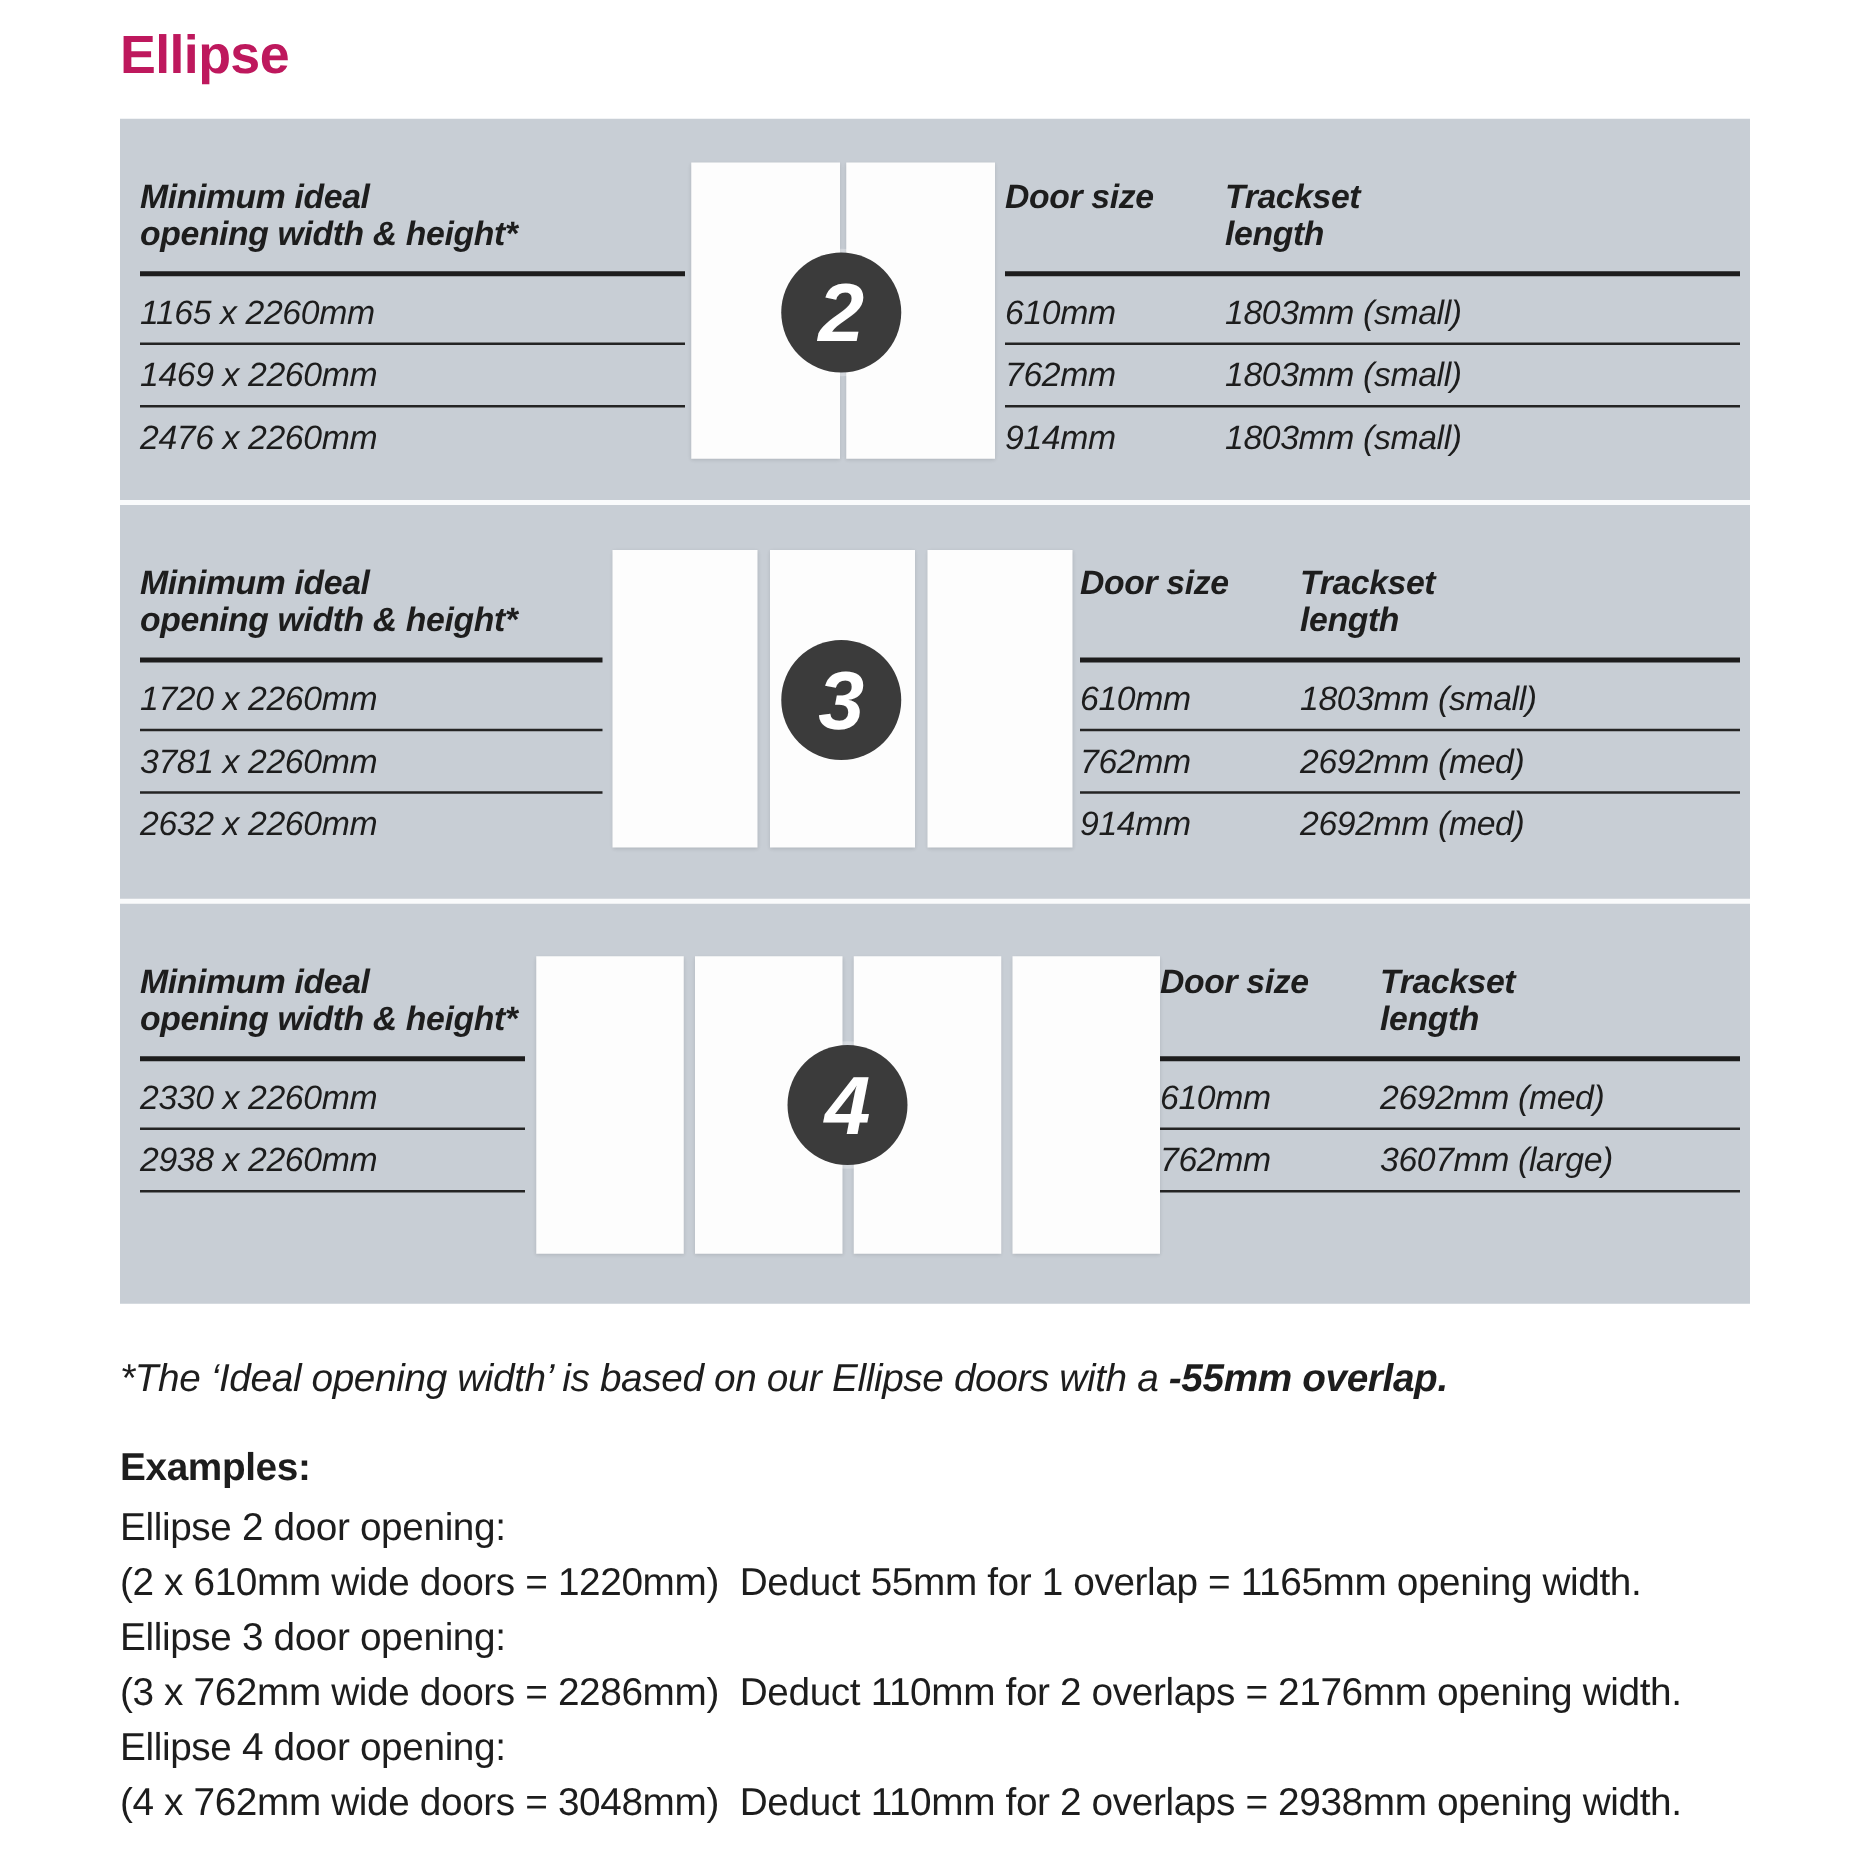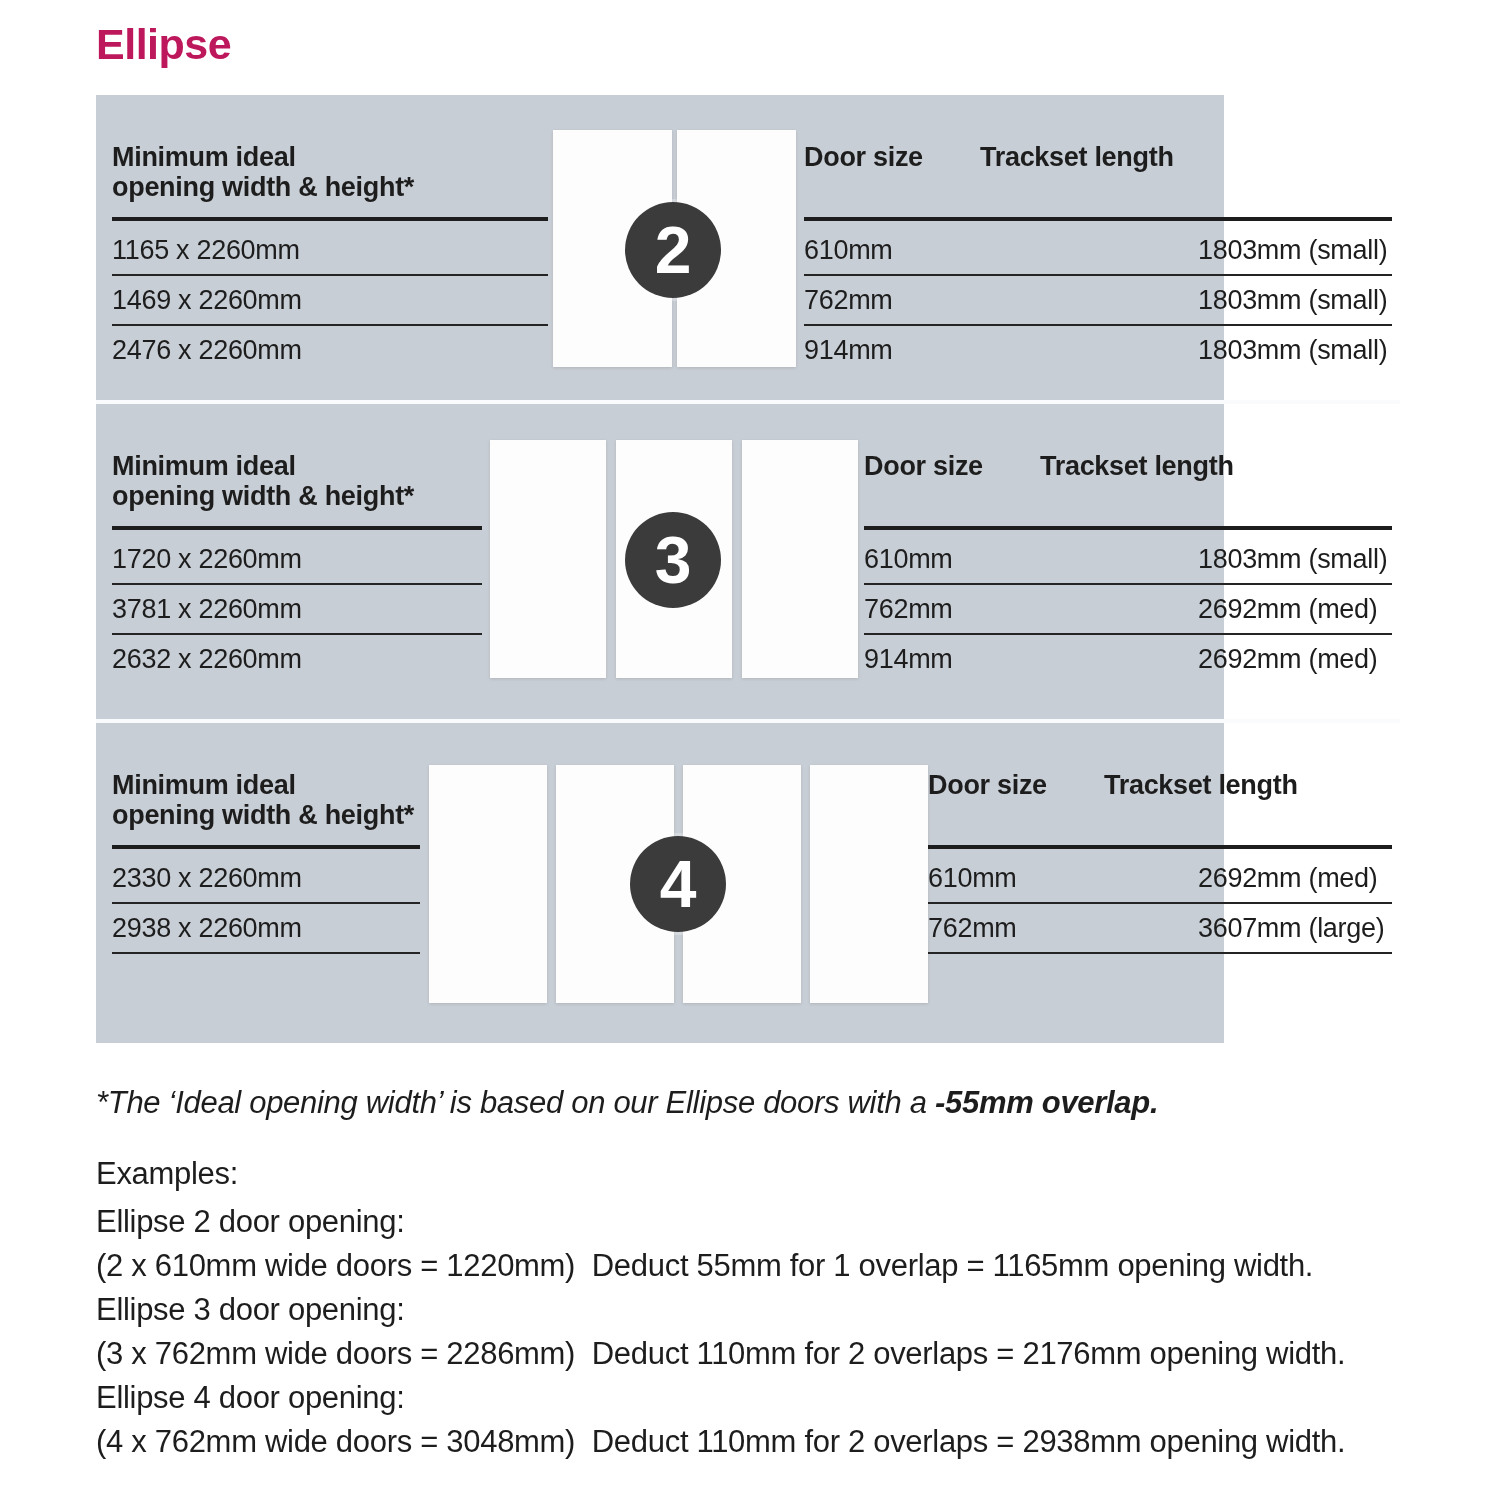--- a/index.html
+++ b/index.html
@@ -4,21 +4,21 @@
 <style>
   html,body { margin:0; padding:0; background:#ffffff; }
   .page {
     position:relative; width:1500px; height:1500px; background:#ffffff;
     font-family:"Liberation Sans", sans-serif; color:#1d1d1d; overflow:hidden;
   }
   .title {
     position:absolute; left:96px; top:20px;
     font-size:43px; font-weight:bold; letter-spacing:-0.5px; color:#be185d;
   }
-  .panel { position:absolute; left:96px; top:95px; width:1128px; height:948px; background:#c8ced5; }
+  .panel { position:absolute; left:96px; top:95px; width:1304px; height:948px; background:#c8ced5;font-style:italic; }
   .section { position:absolute; left:0; width:1304px; }
   .sec-1 { top:0;    height:305px; }
   .sec-2 { top:309px; height:315px; }
   .sec-3 { top:628px; height:320px; }
   .sep { position:absolute; left:0; width:1304px; height:4px; background:#fafbfc; }
   .sep-1 { top:305px; } .sep-2 { top:624px; }
 
   .ltable { position:absolute; left:16px; top:47px; }
   .sec-1 .ltable { width:436px; } .sec-2 .ltable { width:370px; } .sec-3 .ltable { width:308px; }
   .rtable { position:absolute; right:8px; top:47px; }
@@ -26,21 +26,21 @@
 
   .hdr { font-weight:bold; font-size:27px; line-height:30px; white-space:nowrap; height:60px;
          letter-spacing:-0.3px; }
   .hdr-row { display:flex; justify-content:flex-start; height:60px; align-items:flex-start;
              font-weight:bold; font-size:27px; line-height:30px; letter-spacing:-0.3px; }
   .rule { height:4px; background:#1d1d1d; margin-top:15px; }
   .rows { margin-top:5px; }
   .row { height:48px; display:flex; align-items:center; font-size:27px; letter-spacing:-0.3px;
          border-bottom:2px solid #242424; white-space:nowrap; }
   .row.no-border { border-bottom:none; }
-  .rrow { justify-content:space-between; }
+  .rrow { justify-content:flex-start; }
   .cell-a { width:176px; text-align:left; } 
   .cell-b { width:194px; text-align:left; } 
 
   .door { position:absolute; background:#fdfdfd; box-shadow:0 1px 3px rgba(0,0,0,0.12); }
   .sec-1 .door { top:35px; height:237px; width:119px; }
   .sec-2 .door { top:36px; height:238px; width:116px; }
   .sec-3 .door { top:42px; height:238px; width:118px; }
   .sec-1 .d1{left:457px} .sec-1 .d2{left:581px}
   .sec-2 .d1{left:394px} .sec-2 .d2{left:520px} .sec-2 .d3{left:646px}
   .sec-3 .d1{left:333px} .sec-3 .d2{left:460px} .sec-3 .d3{left:587px} .sec-3 .d4{left:714px}
@@ -48,21 +48,21 @@
   .badge { position:absolute; width:96px; height:96px; border-radius:50%;
            background:#3b3b3b; color:#ffffff; font-size:66px; font-weight:bold;
            display:flex; align-items:center; justify-content:center;
            box-shadow:0 0 0 3px rgba(255,255,255,0.28); }
   .sec-1 .badge { left:529px; top:107px; }
   .sec-2 .badge { left:529px; top:108px; }
   .sec-3 .badge { left:534px; top:113px; }
 
   .footnote { position:absolute; left:96px; top:1085px; font-size:31px; letter-spacing:-0.3px;font-style:italic; }
   .footnote b { font-weight:bold; }
-  .examples-heading { position:absolute; left:96px; top:1156px; font-size:31px; font-weight:normal;
+  .examples-heading { position:absolute; left:96px; top:1156px; font-size:31px; font-weight:bold;
                       letter-spacing:-0.3px; }
   .examples { position:absolute; left:96px; top:1200px; font-size:31px; line-height:44px;
               letter-spacing:-0.3px; }
   .example-line { white-space:pre-wrap; }
 </style>
 </head>
 <body>
 
 <div class="page">
 

